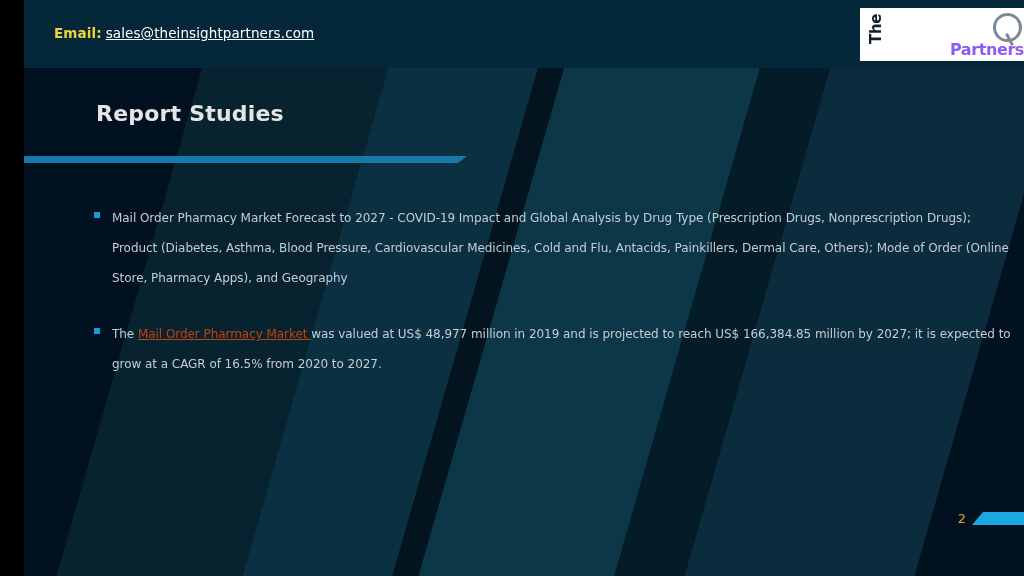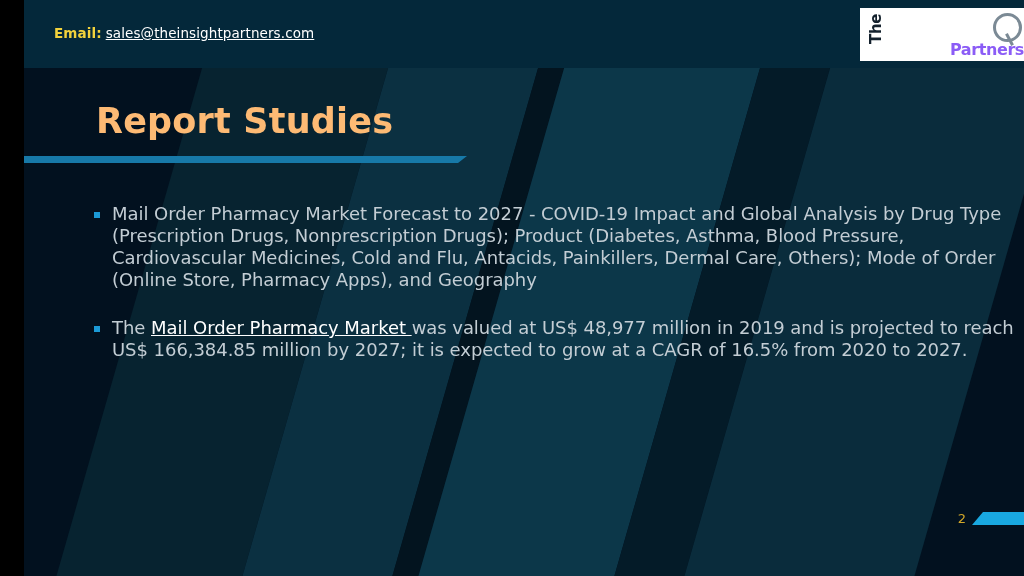--- a/index.html
+++ b/index.html
@@ -119,23 +119,23 @@
     font-weight: bold;
     color: #8b5cf6;
     letter-spacing: -.4px;
     white-space: nowrap;
   }
 
   
   .title {
     position: absolute;
     left: 72px; top: 101px;
-    font-size: 35px;
-    font-weight: bold;
-    color: #fdba74;
+    font-size: 22px;
+    font-weight: bold;
+    color: #e5e5e5;
     letter-spacing: .2px;
     z-index: 3;
   }
   .title-rule {
     position: absolute;
     left: 0; top: 156px;
     width: 443px; height: 7px;
     background: #1779a8;
     clip-path: polygon(0 0, 100% 0, calc(100% - 9px) 100%, 0 100%);
     z-index: 3;
@@ -153,27 +153,27 @@
     padding-left: 18px;
     margin-bottom: 26px;
   }
   .bullet-mark {
     position: absolute;
     left: 0; top: 9px;
     width: 6px; height: 6px;
     background: #1b9ad6;
   }
   .bullet-text {
-    font-size: 18px;
-    line-height: 22px;
+    font-size: 12px;
+    line-height: 30px;
     color: #c3cdd4;
     letter-spacing: -.05px;
   }
   .emph {
-    color: #ffffff;
+    color: #c2410c;
     text-decoration: underline;
   }
 
   
   .page-num {
     position: absolute;
     right: 82px; top: 511px;
     font-size: 13px;
     color: #d3a829;
     z-index: 3;

